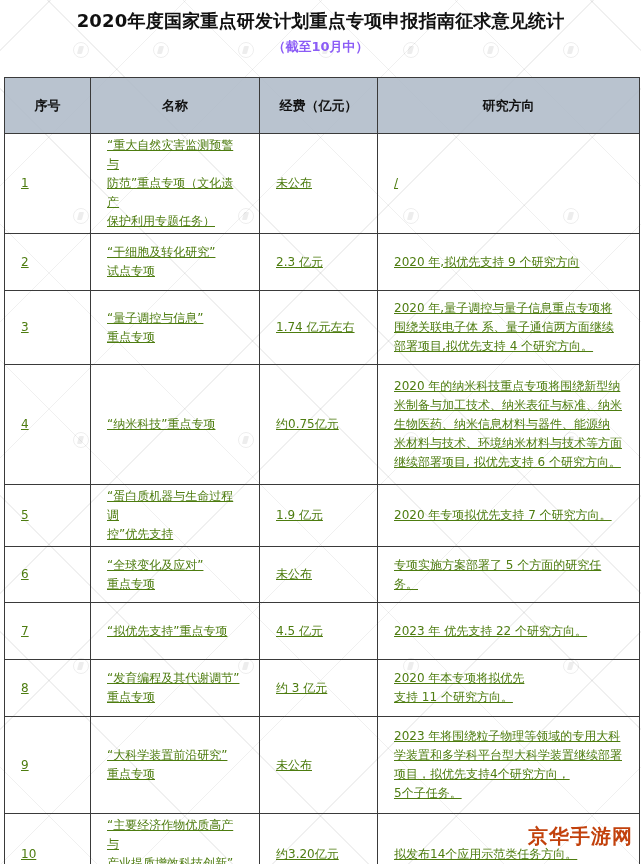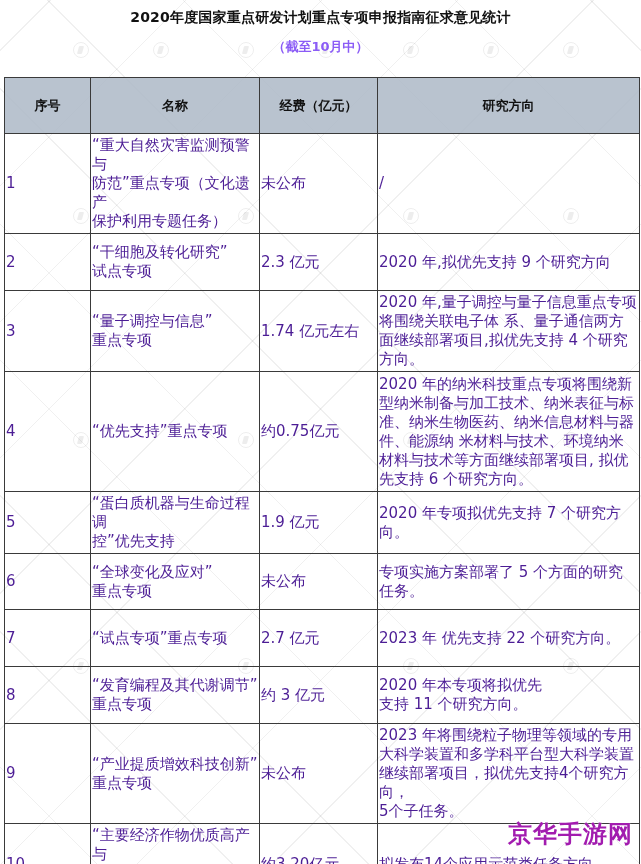--- a/index.html
+++ b/index.html
@@ -18,57 +18,57 @@
   .wm-dot {
     position: absolute; width: 14px; height: 14px; border-radius: 50%;
     border: 1.5px solid rgba(0,0,0,0.07);
   }
   .wm-dot::after {
     content: ""; position: absolute; left: 4px; top: 3px; width: 5px; height: 8px;
     background: rgba(0,0,0,0.07); transform: skewX(-15deg); border-radius: 1px;
   }
   .title {
     position: absolute; left: 0; right: 0; top: 9px; z-index: 2;
-    text-align: center; font-size: 14px; font-weight: bold; color: #111;
+    text-align: center; font-size: 18px; font-weight: bold; color: #111;
     letter-spacing: 0.2px;
   }
   .subtitle {
     position: absolute; left: 0; right: 0; top: 38px; z-index: 2;
     text-align: center; font-size: 13px; font-weight: bold; color: #8b5cf6;
   }
   table.grid {
     position: absolute; left: 4px; top: 77px; z-index: 2;
     width: 635px; border-collapse: collapse; table-layout: fixed;
   }
   table.grid th, table.grid td {
     border: 1.5px solid #3a3a3a;
     vertical-align: middle;
-    padding: 2px 1px; line-height: 19px;
+    padding: 2px 16px; line-height: 19px;
   }
   table.grid th {
     background: rgba(170,182,196,0.82);
     height: 51px; font-size: 13px; font-weight: bold; color: #111;
   }
   table.grid td {
-    font-size: 15px; color: #4c1d95; background: transparent;
+    font-size: 12px; color: #4d7c0f; background: transparent; text-decoration: underline;
   }
   .r1 td { height: 71px; }
   .r2 td { height: 52px; }
   .r3 td { height: 69px; }
   .r4 td { height: 115px; }
   .r5 td { height: 52px; }
   .r6 td { height: 51px; }
   .r7 td { height: 52px; }
   .r8 td { height: 52px; }
   .r9 td { height: 92px; }
   .r10 td { height: 72px; margin-left: 46px; }
   .multi { white-space: pre-line; }
   .logo-wm {
     position: absolute; right: 8px; bottom: 14px; z-index: 3;
-    font-size: 24px; font-weight: bold; color: #a21caf; letter-spacing: 1px;
+    font-size: 20px; font-weight: bold; color: #c2410c; letter-spacing: 1px;
     text-shadow: 0 0 2px rgba(255,255,255,0.8);
   }
 </style>
 </head>
 <body>
 
 <div class="bg-pattern"></div>
 <div class="wm-dots">
   <span class="wm-dot" style="left:73px;top:42px"></span>
   <span class="wm-dot" style="left:153px;top:42px"></span>
@@ -127,55 +127,55 @@
     </tr>
     <tr class="r3">
       <td>3</td>
       <td class="multi">“量子调控与信息”
 重点专项</td>
       <td>1.74 亿元左右</td>
       <td class="multi">2020 年,量子调控与量子信息重点专项将围绕关联电子体 系、量子通信两方面继续部署项目,拟优先支持 4 个研究方向。</td>
     </tr>
     <tr class="r4">
       <td>4</td>
-      <td class="multi">“优先支持”重点专项</td>
+      <td class="multi">“纳米科技”重点专项</td>
       <td>约0.75亿元</td>
       <td class="multi">2020 年的纳米科技重点专项将围绕新型纳米制备与加工技术、纳米表征与标准、纳米生物医药、纳米信息材料与器件、能源纳 米材料与技术、环境纳米材料与技术等方面继续部署项目, 拟优先支持 6 个研究方向。</td>
     </tr>
     <tr class="r5">
       <td>5</td>
       <td class="multi">“蛋白质机器与生命过程调
 控”优先支持</td>
       <td>1.9 亿元</td>
       <td class="multi">2020 年专项拟优先支持 7 个研究方向。</td>
     </tr>
     <tr class="r6">
       <td>6</td>
       <td class="multi">“全球变化及应对”
 重点专项</td>
       <td>未公布</td>
       <td class="multi">专项实施方案部署了 5 个方面的研究任务。</td>
     </tr>
     <tr class="r7">
       <td>7</td>
-      <td class="multi">“试点专项”重点专项</td>
-      <td>2.7 亿元</td>
+      <td class="multi">“拟优先支持”重点专项</td>
+      <td>4.5 亿元</td>
       <td class="multi">2023 年 优先支持 22 个研究方向。</td>
     </tr>
     <tr class="r8">
       <td>8</td>
       <td class="multi">“发育编程及其代谢调节”
 重点专项</td>
       <td>约 3 亿元</td>
       <td class="multi">2020 年本专项将拟优先
 支持 11 个研究方向。</td>
     </tr>
     <tr class="r9">
       <td>9</td>
-      <td class="multi">“产业提质增效科技创新”
+      <td class="multi">“大科学装置前沿研究”
 重点专项</td>
       <td>未公布</td>
       <td class="multi">2023 年将围绕粒子物理等领域的专用大科学装置和多学科平台型大科学装置继续部署项目，拟优先支持4个研究方向，
 5个子任务。</td>
     </tr>
     <tr class="r10">
       <td>10</td>
       <td class="multi">“主要经济作物优质高产与
 产业提质增效科技创新”
 重点专项</td>

